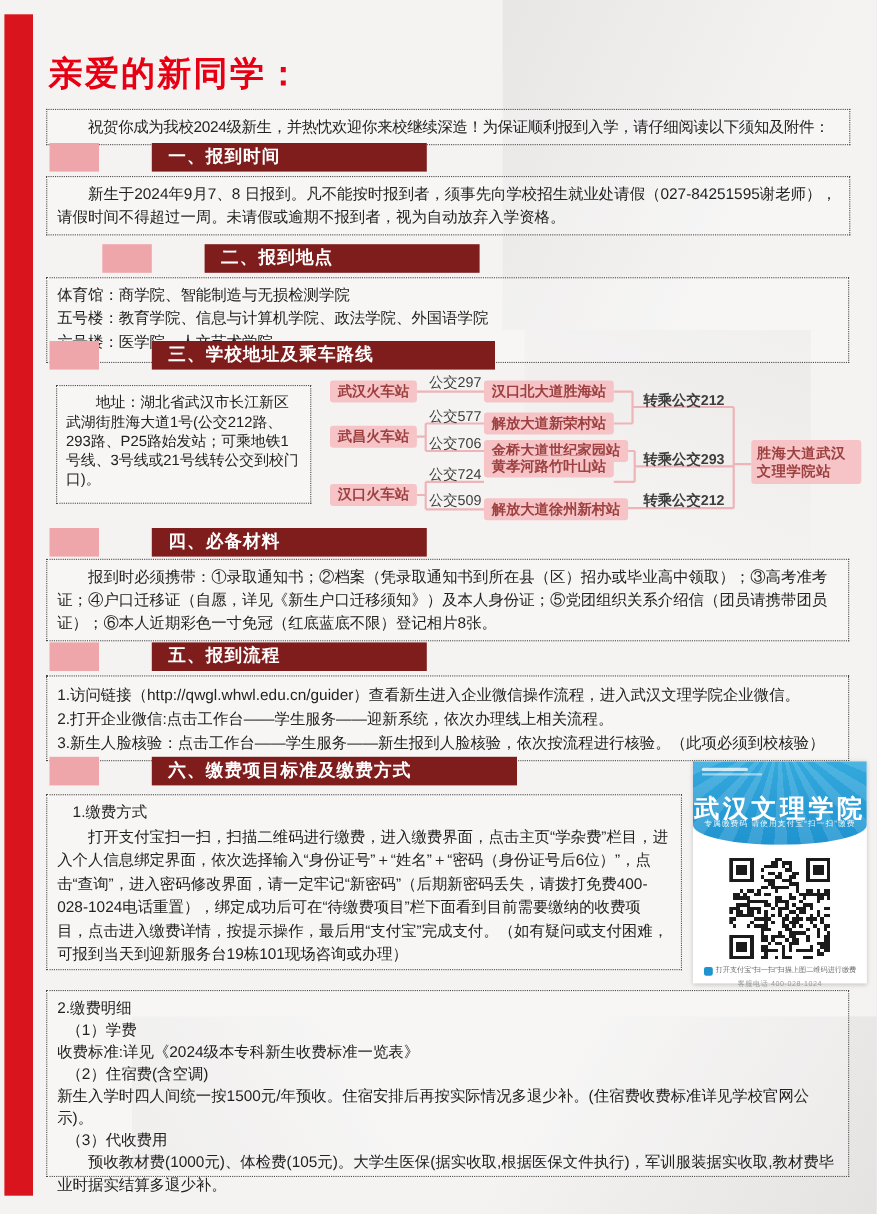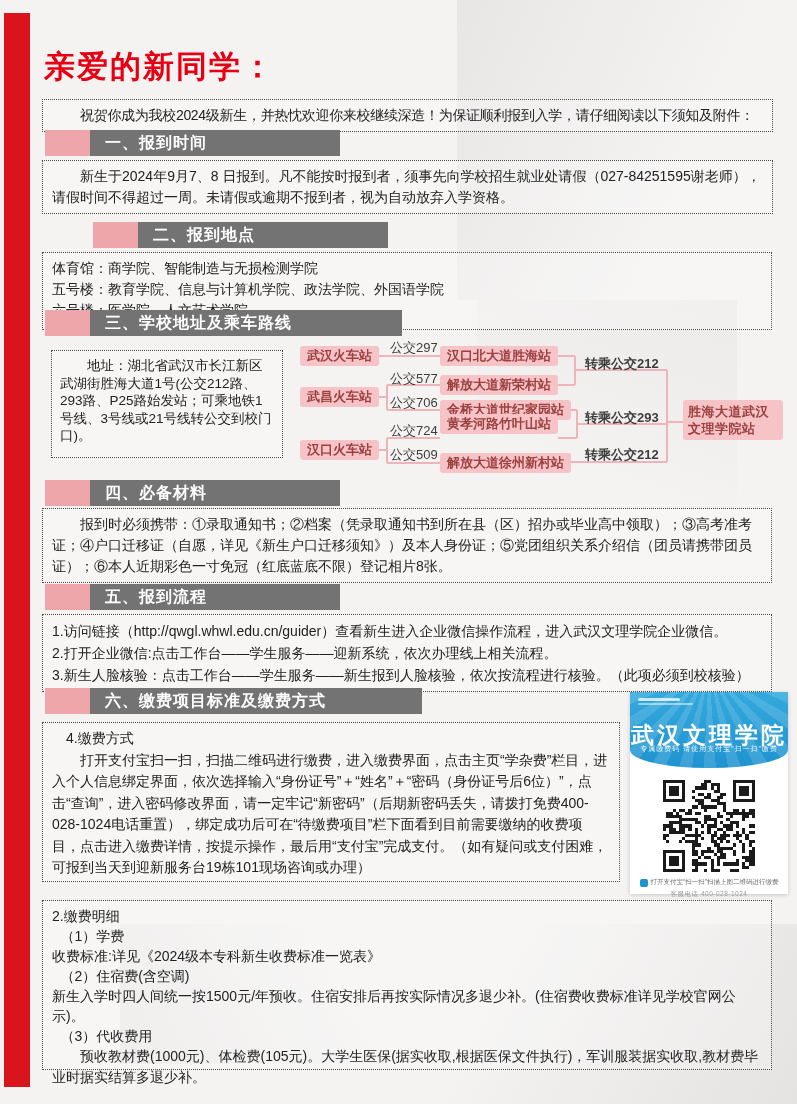--- a/index.html
+++ b/index.html
@@ -11,22 +11,22 @@
   .bg2{right:60px;top:300px;width:260px;height:240px;background:linear-gradient(200deg,rgba(130,120,115,.07),rgba(130,120,115,0) 70%);}
   .bg3{right:0;bottom:0;width:420px;height:180px;background:linear-gradient(300deg,rgba(120,110,105,.12),rgba(120,110,105,0) 70%);}
   .bg4{left:120px;bottom:40px;width:300px;height:140px;background:linear-gradient(60deg,rgba(120,110,105,.08),rgba(120,110,105,0) 70%);}
   .leftbar{position:absolute;left:4px;top:13px;width:26px;height:1074px;background:#da141c;}
   .pagetitle{position:absolute;left:44px;top:46px;font-size:31px;font-weight:900;color:#e70013;letter-spacing:2px;}
   .dbox{position:absolute;border:1px dotted #4a4a4a;background:rgba(255,255,255,.25);
         font-size:14px;line-height:21px;color:#222;padding:5px 9px;box-sizing:border-box;z-index:1;}
   .indent{text-indent:2em;}
   .banner{position:absolute;left:45px;display:flex;height:26px;z-index:3;}
   .banner .chip{width:45px;height:26px;background:#efa6aa;}
-  .banner .bar{height:26px;background:#737373;color:#fff;font-weight:bold;font-size:16px;
-               line-height:26px;padding-left:15px;letter-spacing:1px;box-sizing:border-box;}
+  .banner .bar{height:26px;background:#7f1d1d;color:#fff;font-weight:bold;font-size:16px;
+               line-height:26px;padding-left:15px;letter-spacing:1px;box-sizing:border-box;margin-left:48px;}
   
   .diagram{position:absolute;left:295px;top:333px;width:500px;height:150px;z-index:2;}
   .diagram svg.connectors{position:absolute;left:0;top:0;}
   .pill{position:absolute;background:#f6c3c6;color:#9c4040;font-size:13px;font-weight:600;
         padding:2px 7px;border-radius:3px;white-space:nowrap;line-height:16px;}
   .pill.dest{width:90px;white-space:normal;line-height:17px;padding:3px 5px;letter-spacing:.5px;}
   .blabel{position:absolute;font-size:13px;color:#3d3d3d;white-space:nowrap;}
   .rlabel{position:absolute;font-size:13px;font-weight:600;color:#3d3d3d;white-space:nowrap;}
   
   .qrcard{position:absolute;left:630px;top:692px;width:158px;height:202px;background:#fff;
@@ -125,35 +125,35 @@
   <div class="banner" style="top:480px;">
     <div class="chip"></div>
     <div class="bar" style="width:250px;">四、必备材料</div>
   </div>
   <div class="dbox" style="left:42px;top:508px;width:730px;">
     <div class="indent">报到时必须携带：①录取通知书；②档案（凭录取通知书到所在县（区）招办或毕业高中领取）；③高考准考证；④户口迁移证（自愿，详见《新生户口迁移须知》）及本人身份证；⑤党团组织关系介绍信（团员请携带团员证）；⑥本人近期彩色一寸免冠（红底蓝底不限）登记相片8张。</div>
   </div>
 
   <div class="banner" style="top:584px;">
     <div class="chip"></div>
-    <div class="bar" style="width:250px;">五、报到流程</div>
+    <div class="bar" style="width:250px;font-family:Liberation Mono, monospace;">五、报到流程</div>
   </div>
   <div class="dbox" style="left:42px;top:614px;width:730px;line-height:22px;">
     <div>1.访问链接（http://qwgl.whwl.edu.cn/guider）查看新生进入企业微信操作流程，进入武汉文理学院企业微信。</div>
     <div>2.打开企业微信:点击工作台——学生服务——迎新系统，依次办理线上相关流程。</div>
     <div>3.新生人脸核验：点击工作台——学生服务——新生报到人脸核验，依次按流程进行核验。（此项必须到校核验）</div>
   </div>
 
   <div class="banner" style="top:688px;justify-content:space-between;">
     <div class="chip"></div>
     <div class="bar" style="width:332px;">六、缴费项目标准及缴费方式</div>
   </div>
 
   <div class="dbox" style="left:42px;top:722px;width:578px;height:160px;line-height:21.5px;">
-    <div class="m-head">4.缴费方式</div>
+    <div class="m-head">1.缴费方式</div>
     <div class="indent">打开支付宝扫一扫，扫描二维码进行缴费，进入缴费界面，点击主页“学杂费”栏目，进入个人信息绑定界面，依次选择输入“身份证号”＋“姓名”＋“密码（身份证号后6位）”，点击“查询”，进入密码修改界面，请一定牢记“新密码”（后期新密码丢失，请拨打免费400-028-1024电话重置），绑定成功后可在“待缴费项目”栏下面看到目前需要缴纳的收费项目，点击进入缴费详情，按提示操作，最后用“支付宝”完成支付。（如有疑问或支付困难，可报到当天到迎新服务台19栋101现场咨询或办理）</div>
   </div>
 
   <div class="qrcard">
     <div class="qrhead">
       <div class="qrbrand">
           <i class="b1"></i>
           <i class="b2"></i>
         </div>
       <div class="qrschool">武汉文理学院</div>

